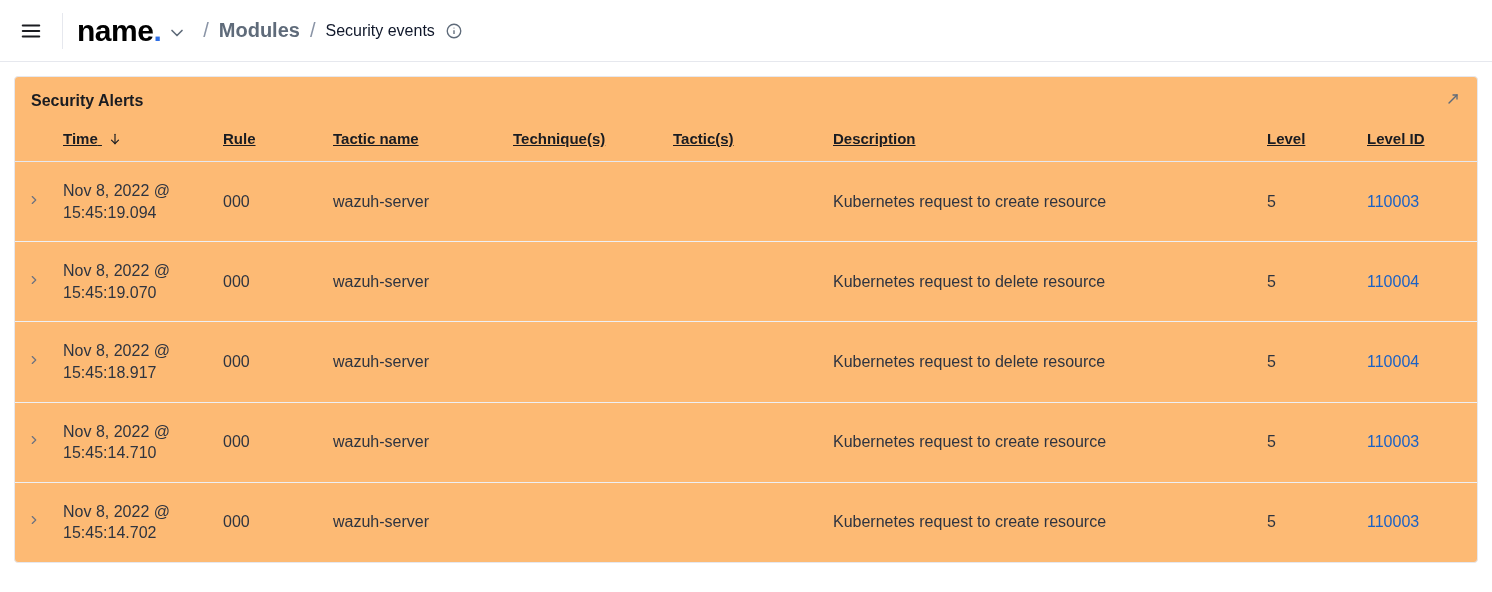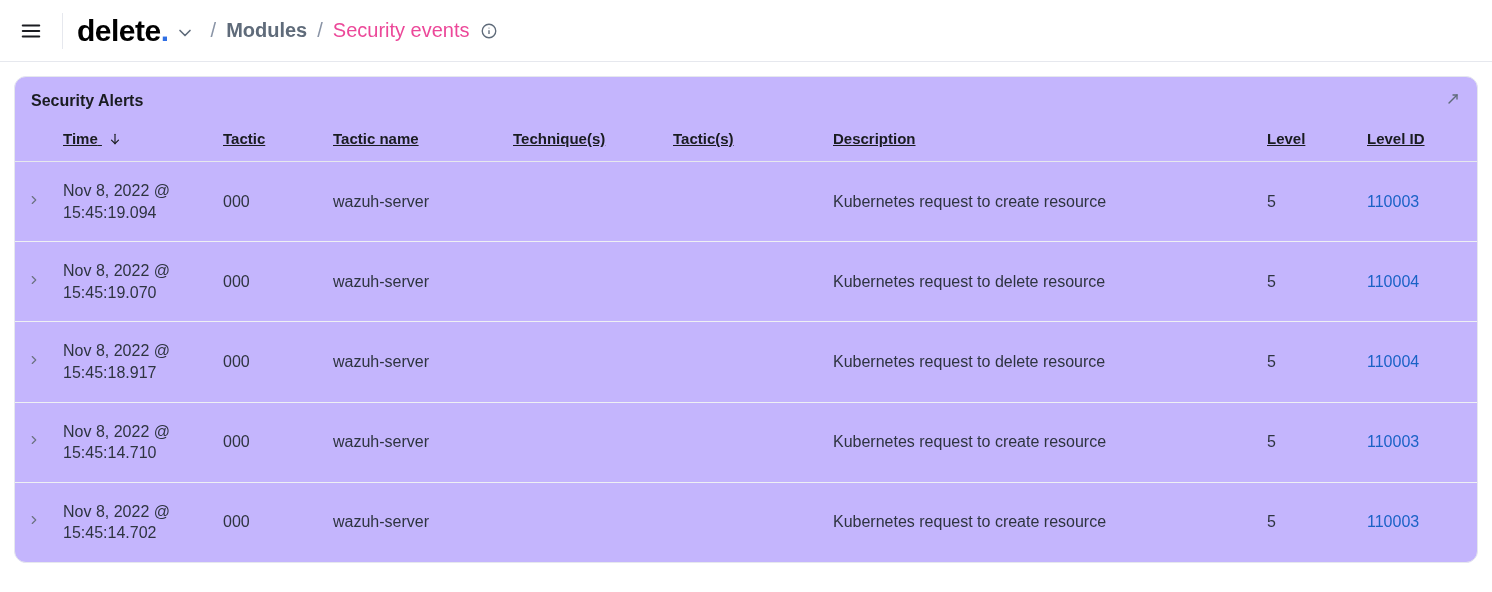--- a/index.html
+++ b/index.html
@@ -55,37 +55,37 @@
     margin: 0 10px;
     font-size: 20px;
   }
   .crumb-link {
     color: #5f6b7a;
     font-size: 20px;
     cursor: pointer;
     font-weight: bold;
   }
   .crumb-current {
-    color: #ec4899;
-    font-size: 20px;
+    color: #0f172a;
+    font-size: 16px;
   }
   .info-icon {
     margin-left: 10px;
     color: #5f6b7a;
     display: inline-flex;
   }
 
   
   .content {
     padding: 14px;
   }
   .panel {
     border: 1px solid #e6e8ee;
-    border-radius: 12px;
-    background: #c4b5fd;
+    border-radius: 4px;
+    background: #fdba74;
   }
   .panel-head {
     display: flex;
     align-items: center;
     justify-content: space-between;
     padding: 14px 16px 6px 16px;
   }
   .panel-title {
     font-weight: 700;
     font-size: 16px;
@@ -144,21 +144,21 @@
   <span class="menu-btn">
     <svg width="22" height="22" viewBox="0 0 24 24" fill="none" stroke="currentColor" stroke-width="2.2" stroke-linecap="round">
         <line x1="3" y1="6" x2="21" y2="6"></line>
         <line x1="3" y1="12" x2="21" y2="12"></line>
         <line x1="3" y1="18" x2="21" y2="18"></line>
       </svg>
   </span>
   <span class="vrule"></span>
 
   <span class="brand">
-    <span>delete</span><span class="dot">.</span>
+    <span>name</span><span class="dot">.</span>
   </span>
 
   <span class="down-caret">
     <svg width="20" height="20" viewBox="0 0 24 24" fill="none" stroke="currentColor" stroke-width="2" stroke-linecap="round" stroke-linejoin="round">
         <polyline points="6 9 12 15 18 9"></polyline>
       </svg>
   </span>
 
   <span class="crumb-sep">/</span>
   <span class="crumb-link">Modules</span>
@@ -203,21 +203,21 @@
           <th></th>
           <th>
             <span>Time</span>
             <span class="sort-icon">
               <svg width="14" height="14" viewBox="0 0 24 24" fill="none" stroke="currentColor" stroke-width="2" stroke-linecap="round" stroke-linejoin="round">
                   <line x1="12" y1="4" x2="12" y2="20"></line>
                   <polyline points="6 14 12 20 18 14"></polyline>
                 </svg>
             </span>
           </th>
-          <th>Tactic</th>
+          <th>Rule</th>
           <th>Tactic name</th>
           <th>Technique(s)</th>
           <th>Tactic(s)</th>
           <th>Description</th>
           <th>Level</th>
           <th>Level ID</th>
         </tr>
       </thead>
       <tbody id="alerts-body">
           <tr>

